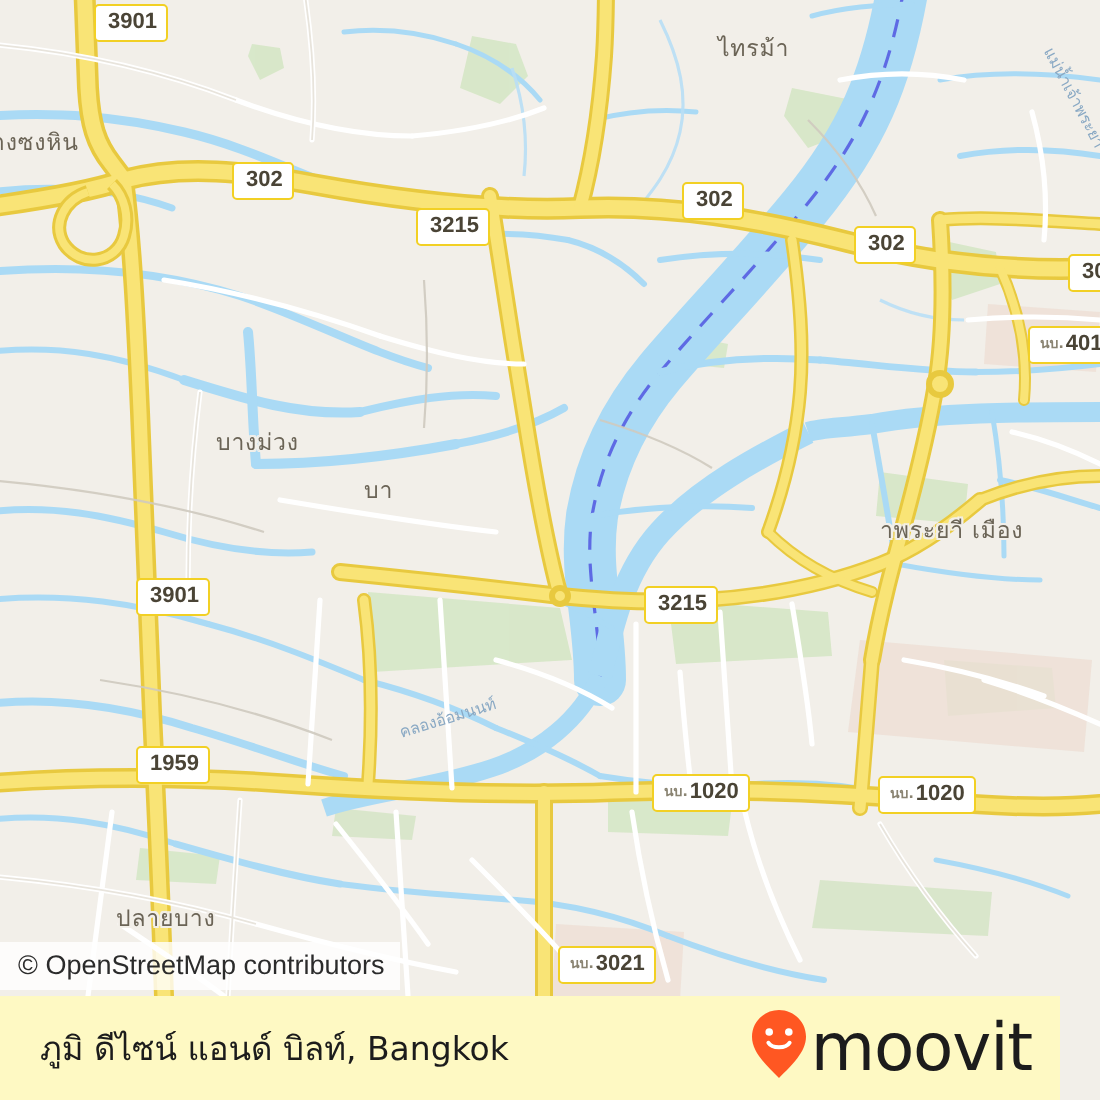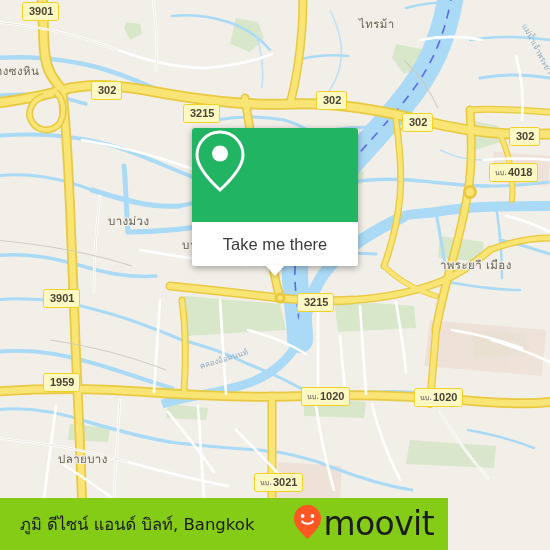--- a/index.html
+++ b/index.html
@@ -37,31 +37,32 @@
     color:#8aa9c4;
     font-size:8px;
     white-space:nowrap;
     font-family:"DejaVu Sans","Liberation Sans",sans-serif;
     pointer-events:none;
   }
 
   
   .shield{
     position:absolute;
-    background:#fef9c3;
+    background:#ffffff;
     border:1.6px solid #f2d024;
     border-radius:2.5px;
     color:#4a4436;
     font-weight:bold;
     font-size:11px;
     line-height:1;
     padding:2.5px 5px 3px 5px;
     white-space:nowrap;
     font-family:"Liberation Sans","DejaVu Sans",sans-serif;
     box-sizing:border-box;
+    margin-left:25px;
   }
   .shield .pfx{
     font-size:7px;font-weight:bold;color:#8a8472;
     position:relative;top:-1px;margin-right:1px;
     font-family:"DejaVu Sans","Liberation Sans",sans-serif;
   }
 
   
   #callout{
     position:absolute;
@@ -104,22 +105,22 @@
     background:rgba(255,255,255,.80);
     color:#2b2b2b;
     font-size:13.5px;
     padding:4px 8px 5px 9px;
     font-family:"Liberation Sans","DejaVu Sans",sans-serif;
     white-space:nowrap;
   }
 
   
   #footer{
-    position:absolute;left:0;top:498px;width:448px;height:52px;
-    background:#84cc16;
+    position:absolute;left:0;top:498px;width:530px;height:52px;
+    background:#fef9c3;
     display:flex;align-items:center;
     box-sizing:border-box;
     padding:0 14px 0 20px;
   }
   #footer-title{
     flex:1;
     font-size:16.5px;
     color:#1c1c1c;
     font-family:"DejaVu Sans","Liberation Sans",sans-serif;
     white-space:nowrap;
@@ -398,35 +399,22 @@
     <div class="shield" style="left:301px;top:387px;">
       <span class="pfx">นบ.</span><span>1020</span>
     </div>
     <div class="shield" style="left:414px;top:388px;">
       <span class="pfx">นบ.</span><span>1020</span>
     </div>
     <div class="shield" style="left:254px;top:473px;">
       <span class="pfx">นบ.</span><span>3021</span>
     </div>
 
-    <div id="callout">
-      <div id="callout-top">
-        <span>
-          <svg width="56" height="66" viewBox="0 0 56 66" aria-hidden="true">
-            <path d="M28 4 C 15.3 4 5 14.3 5 27 C 5 38 15 50 28 62 C 41 50 51 38 51 27 C 51 14.3 40.7 4 28 4 Z" fill="none" stroke="#ffffff" stroke-width="3"></path>
-            <circle cx="28" cy="25.5" r="8" fill="#ffffff"></circle>
-          </svg>
-        </span>
-      </div>
-      <div id="callout-bottom">
-        <span id="callout-label">Take me there</span>
-        <span id="callout-tail"></span>
-      </div>
-    </div>
-
+
+    <div id="attribution">© OpenStreetMap contributors</div>
   </div>
 
   <div id="footer">
     <div id="footer-title">ภูมิ ดีไซน์ แอนด์ บิลท์, Bangkok</div>
     <div id="brand">
       <span>
         <svg width="29" height="36" viewBox="0 0 29 36" aria-hidden="true">
           <path d="M14.5 1 C 7 1 1 7 1 14.4 C 1 22 8 28.5 14.5 35 C 21 28.5 28 22 28 14.4 C 28 7 22 1 14.5 1 Z" fill="#ff5722"></path>
           <circle cx="9.6" cy="12" r="1.9" fill="#ffffff"></circle>
           <circle cx="19.4" cy="12" r="1.9" fill="#ffffff"></circle>

